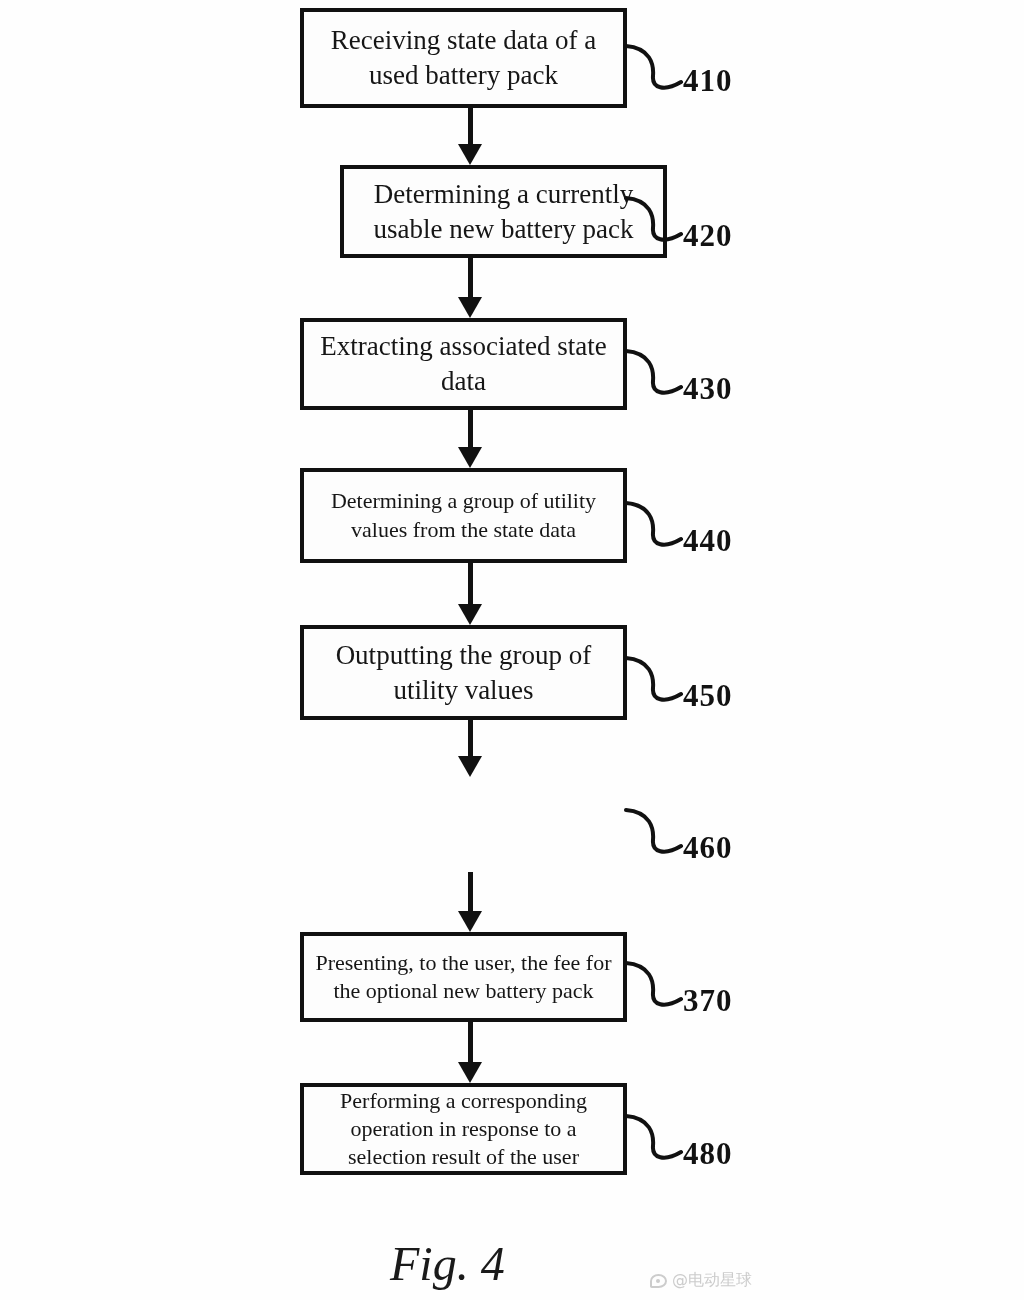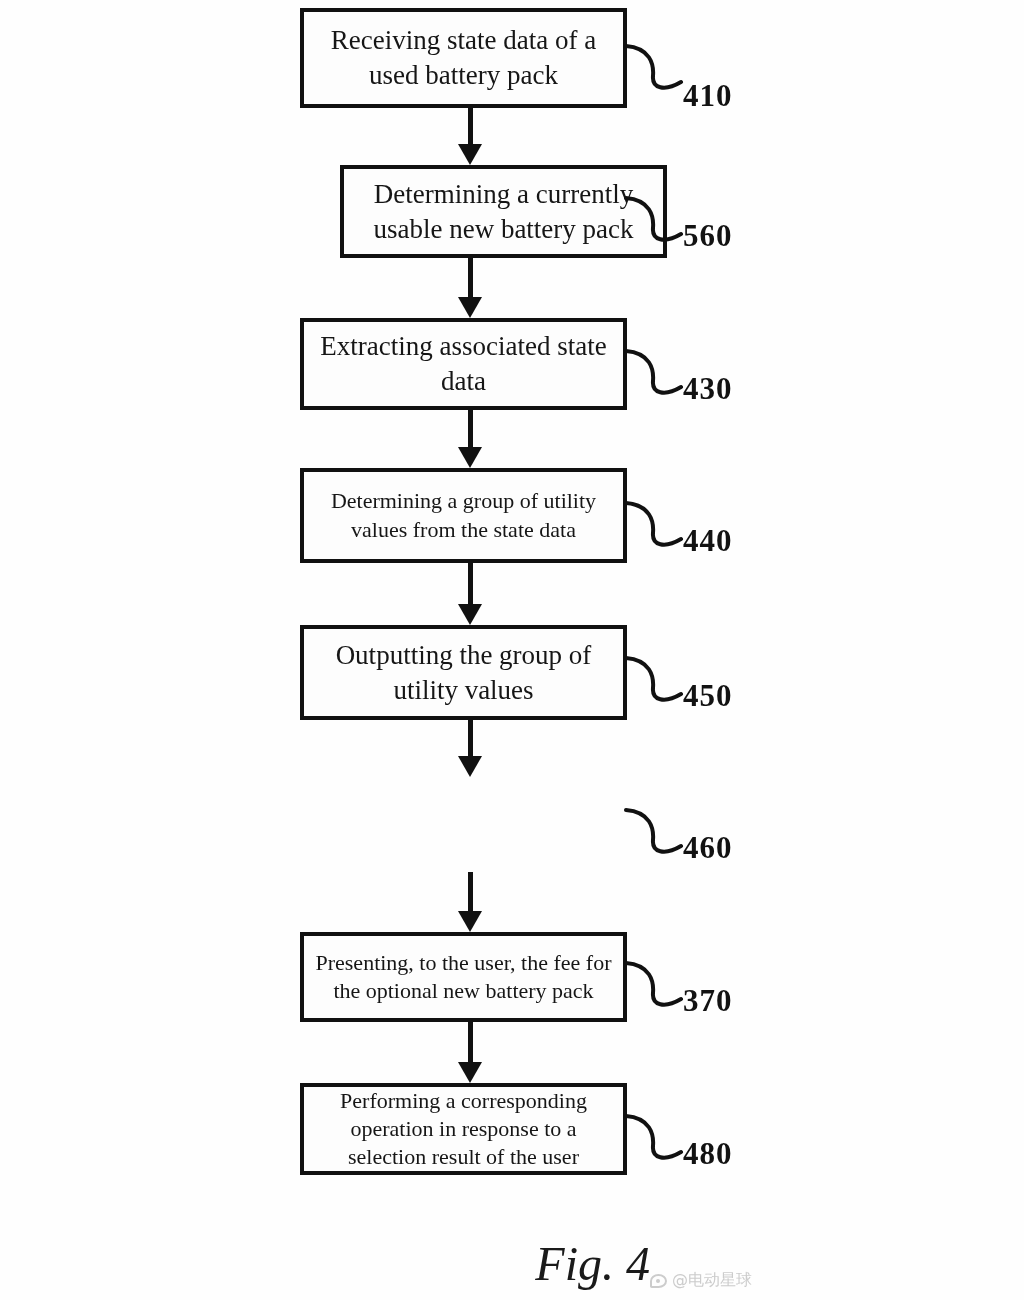--- a/index.html
+++ b/index.html
@@ -71,21 +71,21 @@
     font-weight: bold;
     font-size: 31px;
     letter-spacing: 1px;
     color: #121212;
   }
   .caption {
     position: absolute;
     left: 390px;
     top: 1236px;
     width: 260px;
-    text-align: right;
+    text-align: left;
     font-style: italic;
     font-size: 48px;
     color: #1a1a1a;
   }
   .watermark {
     position: absolute;
     left: 650px;
     top: 1270px;
     display: flex;
     align-items: center;
@@ -118,33 +118,33 @@
 <body>
 
 <div id="canvas">
 
   <div class="box font-l" style="top:8px;height:100px;">
     <span class="txt">Receiving state data of a used battery pack</span>
   </div>
   <svg class="leader" style="top:40px;" viewBox="0 0 62 58">
     <path d="M2,6 C26,8 30,24 29,36 C28,48 40,52 57,42" fill="none" stroke="#111" stroke-width="4" stroke-linecap="round"></path>
   </svg>
-  <div class="refnum" style="top:78px;">410</div>
+  <div class="refnum" style="top:63px;">410</div>
   <div class="arrow" style="top:108px;height:57px;">
     <div class="shaft" style="height:40px;"></div>
     <div class="head"></div>
   </div>
 
   <div class="box font-l" style="top:165px;height:93px;margin-left:40px;">
     <span class="txt">Determining a currently usable new battery pack</span>
   </div>
   <svg class="leader" style="top:192px;" viewBox="0 0 62 58">
     <path d="M2,6 C26,8 30,24 29,36 C28,48 40,52 57,42" fill="none" stroke="#111" stroke-width="4" stroke-linecap="round"></path>
   </svg>
-  <div class="refnum" style="top:218px;">560</div>
+  <div class="refnum" style="top:218px;">420</div>
   <div class="arrow" style="top:258px;height:60px;">
     <div class="shaft" style="height:43px;"></div>
     <div class="head"></div>
   </div>
 
   <div class="box font-l" style="top:318px;height:92px;">
     <span class="txt">Extracting associated state data</span>
   </div>
   <svg class="leader" style="top:345px;" viewBox="0 0 62 58">
     <path d="M2,6 C26,8 30,24 29,36 C28,48 40,52 57,42" fill="none" stroke="#111" stroke-width="4" stroke-linecap="round"></path>

